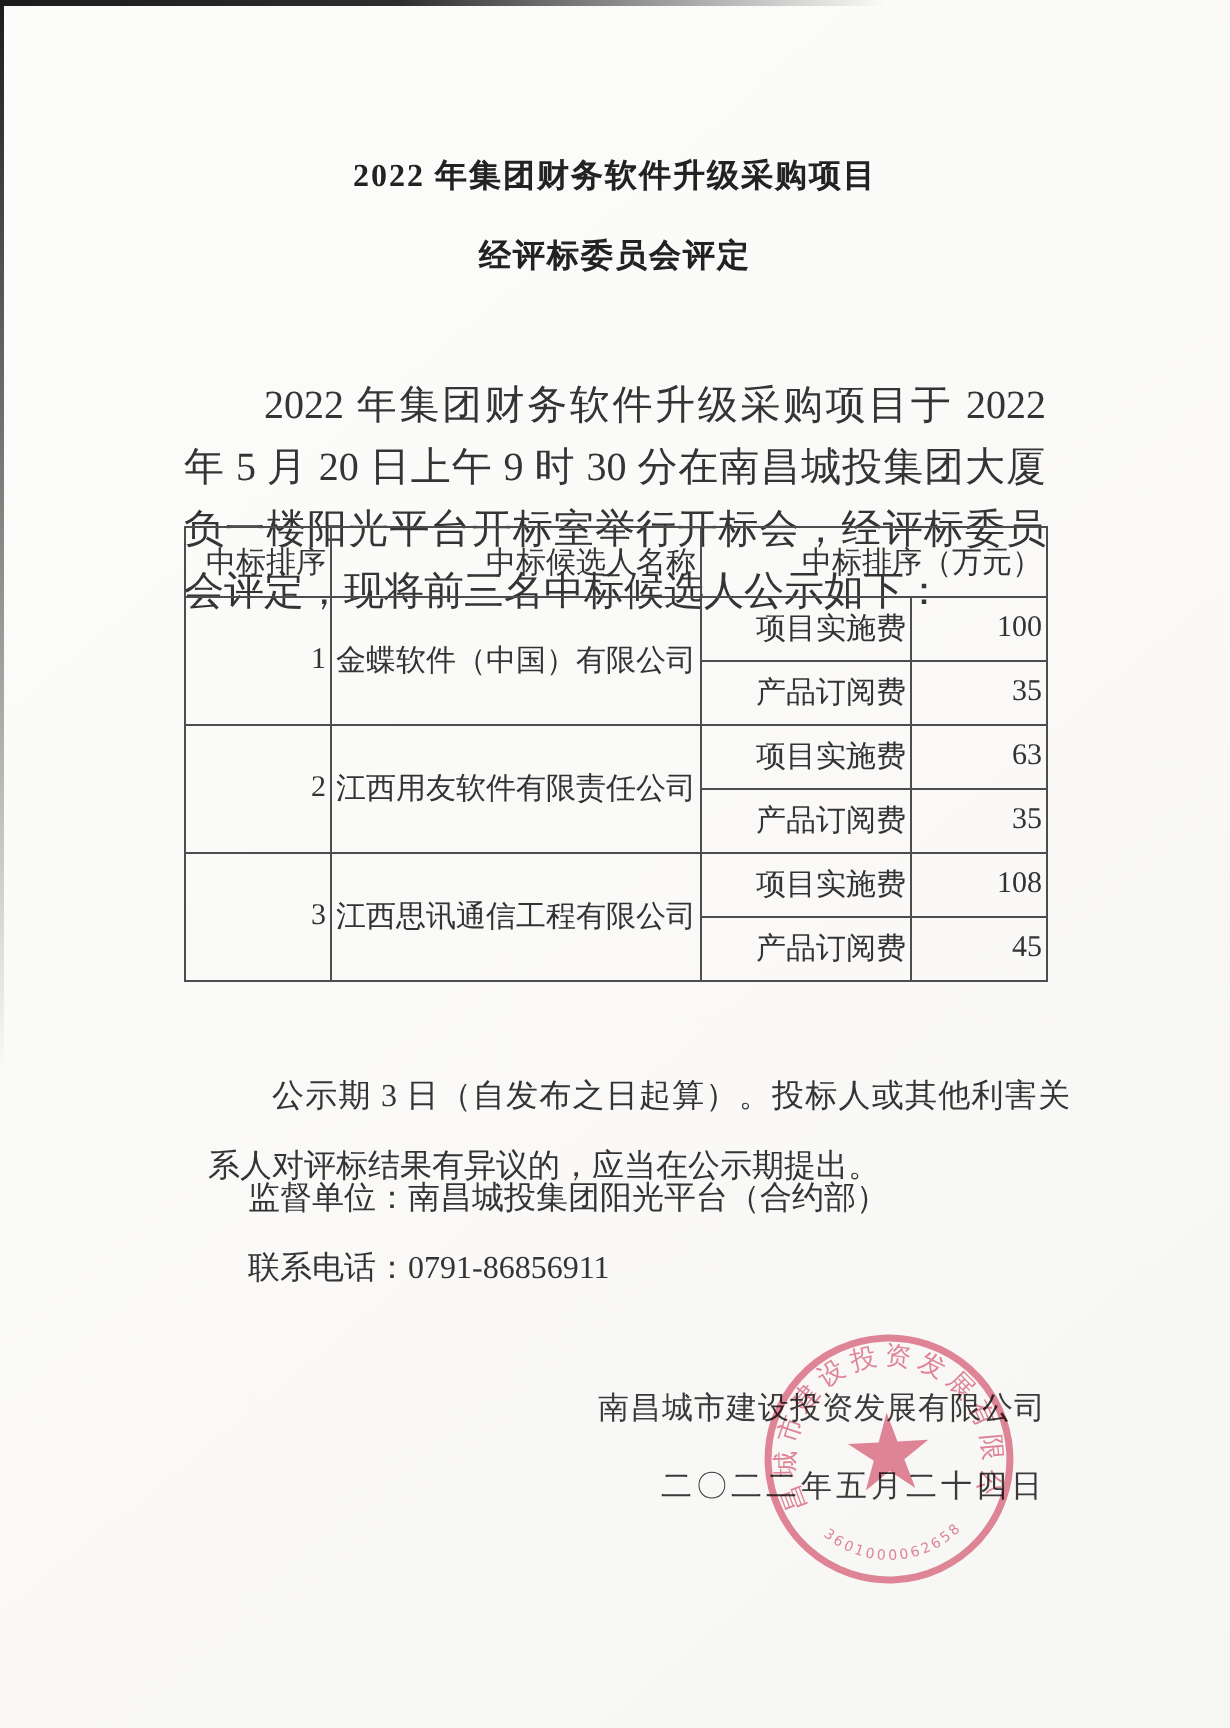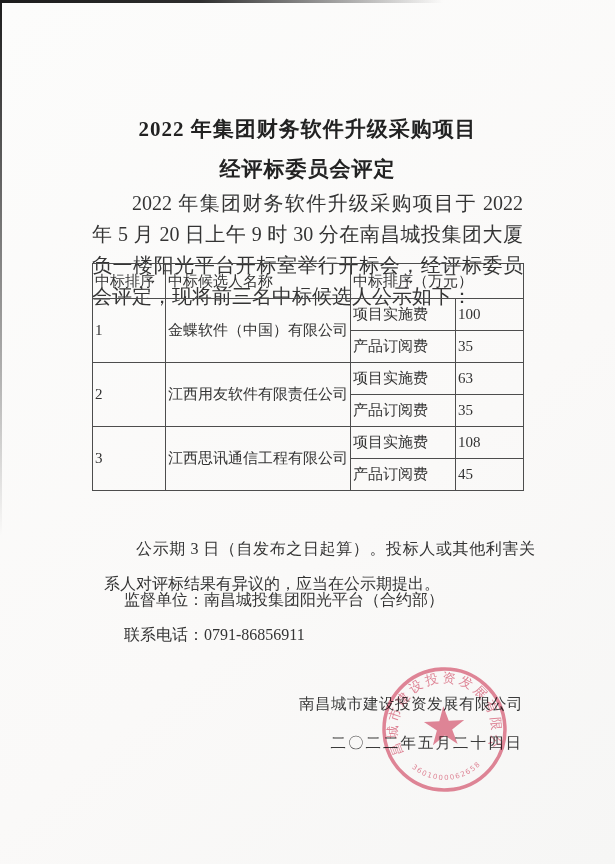--- a/index.html
+++ b/index.html
@@ -16,38 +16,38 @@
     position:absolute;top:0;left:0;height:3px;width:72%;
     background:linear-gradient(to right,#1c1c1c 0%,#2e2e2e 45%,rgba(40,40,40,0) 100%);
   }
   .scan-edge-left{
     position:absolute;top:0;left:0;width:2px;height:62%;
     background:linear-gradient(to bottom,#1c1c1c 0%,rgba(40,40,40,.35) 70%,rgba(40,40,40,0) 100%);
   }
   .content{position:absolute;left:92px;top:0;width:431px;}
   .title-line{
     position:absolute;left:0;width:431px;
-    text-align:center;font-weight:bold;font-size:21px;line-height:30px;
-    letter-spacing:1px;color:#222;margin-top:40px;
+    text-align:center;font-weight:bold;font-size:16px;line-height:30px;
+    letter-spacing:1px;color:#222;
   }
   .title-1{top:74px;}
   .title-2{top:114px;}
   .intro{
     position:absolute;top:168px;left:0;width:431px;
     font-size:20px;line-height:31px;text-align:justify;text-indent:2em;
     color:#343434;
   }
   table.bid{
     position:absolute;top:263px;left:0;
     border-collapse:collapse;table-layout:fixed;width:431px;
     font-size:15px;color:#333;
   }
   table.bid th,table.bid td{
     border:1px solid #4d4d4d;
-    text-align:left;vertical-align:middle;
+    text-align:right;vertical-align:middle;
     font-weight:normal;padding:0 2px;
   }
   table.bid tr.hdr th{height:34px;}
   table.bid tr.sub td{height:31px;}
   .notice-period{
     position:absolute;top:515px;left:0;width:431px;
     font-size:16px;line-height:35px;text-align:justify;text-indent:2em;
     color:#343434;
     margin-left:12px;
   }

